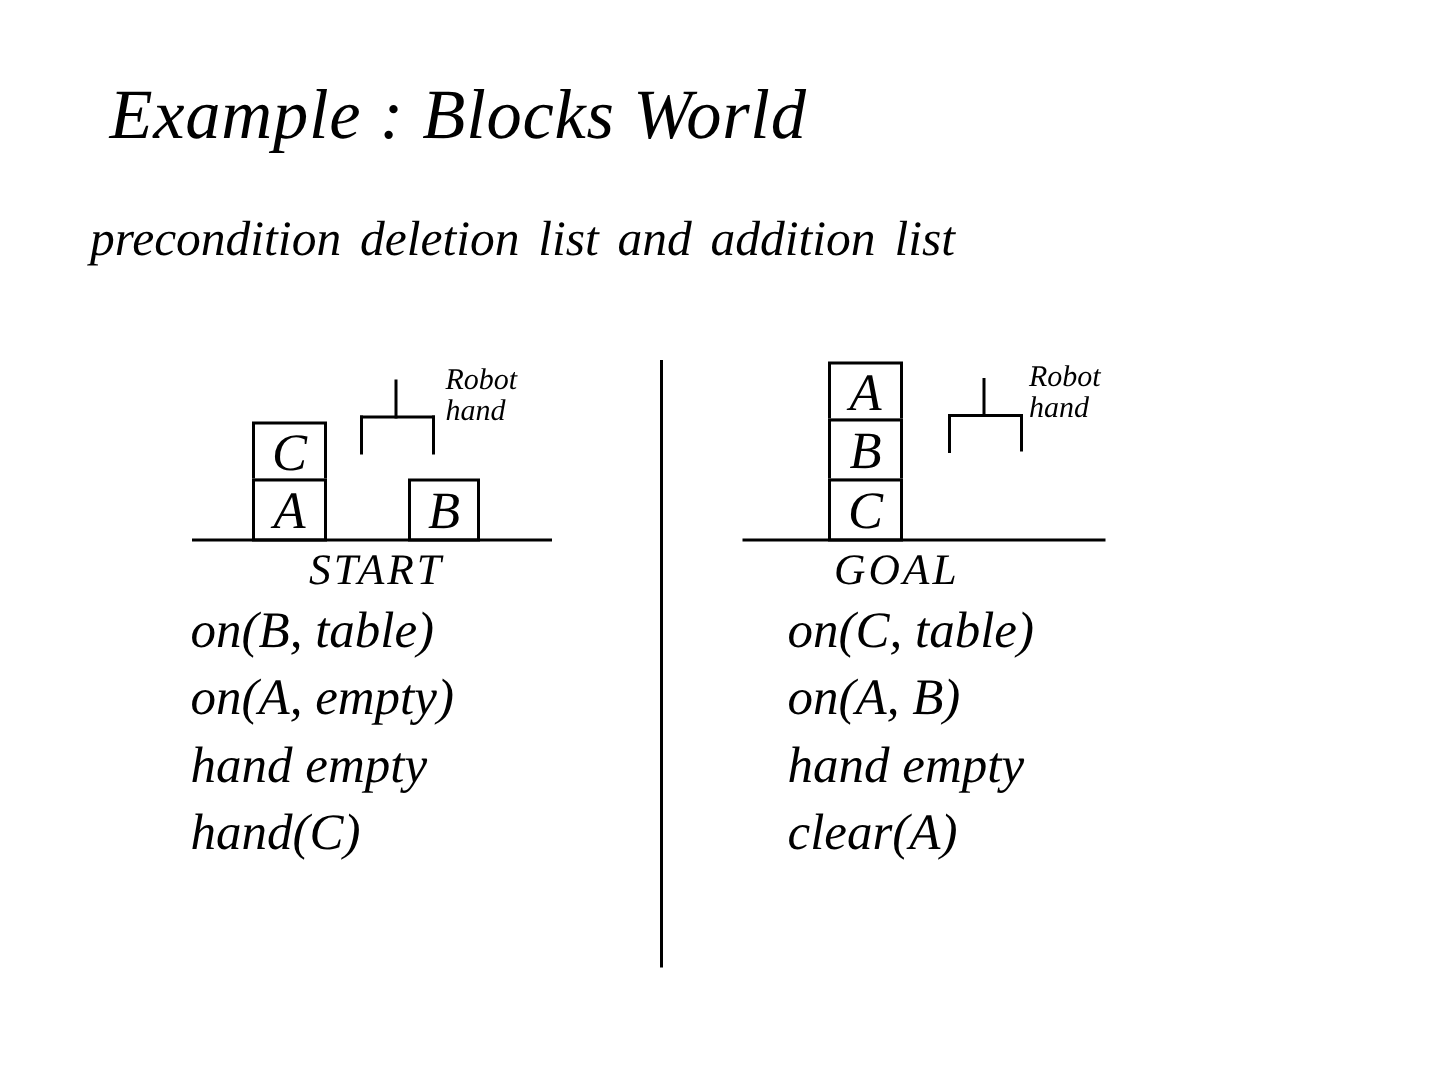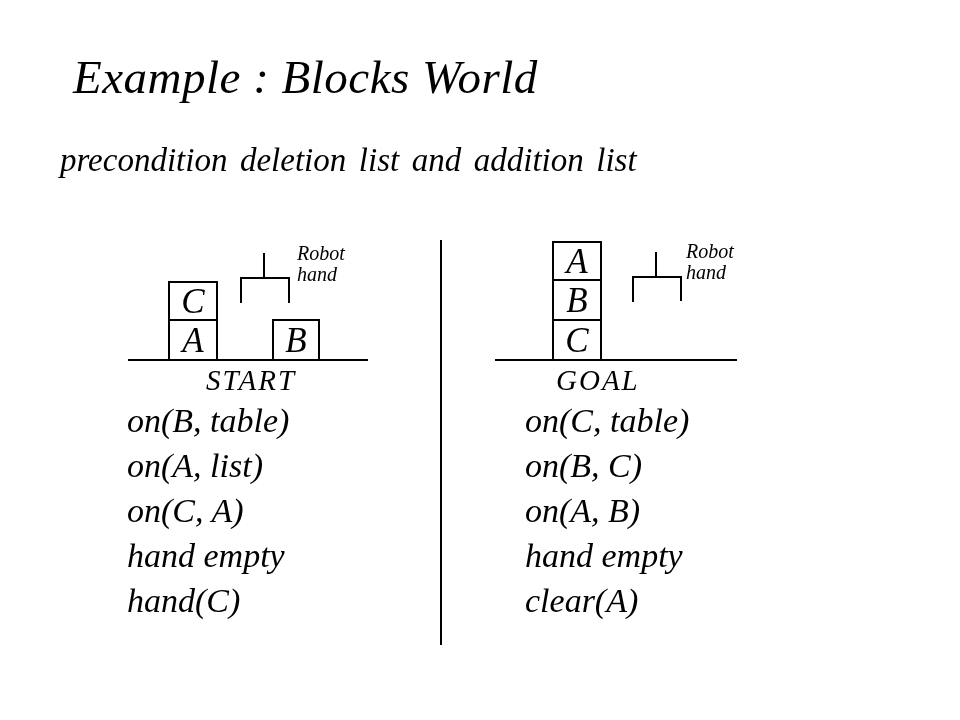--- a/index.html
+++ b/index.html
@@ -139,27 +139,25 @@
       <div id="goal-hand-prong-r" class="line"></div>
     </div>
     <div id="goal-hand-label" class="hand-label">Robot
 hand</div>
   </div>
 
   <div id="divider" class="line"></div>
 
   <ul id="start-list" class="pred-list">
     <li>on(B, table)</li>
-    <li>on(A, list)</li>
-    <li>on(C, A)</li>
+    <li>on(A, empty)</li>
     <li>hand empty</li>
     <li>hand(C)</li>
   </ul>
 
   <ul id="goal-list" class="pred-list">
     <li>on(C, table)</li>
-    <li>on(B, C)</li>
     <li>on(A, B)</li>
     <li>hand empty</li>
     <li>clear(A)</li>
   </ul>
 
 </div>
 
 </body></html>

